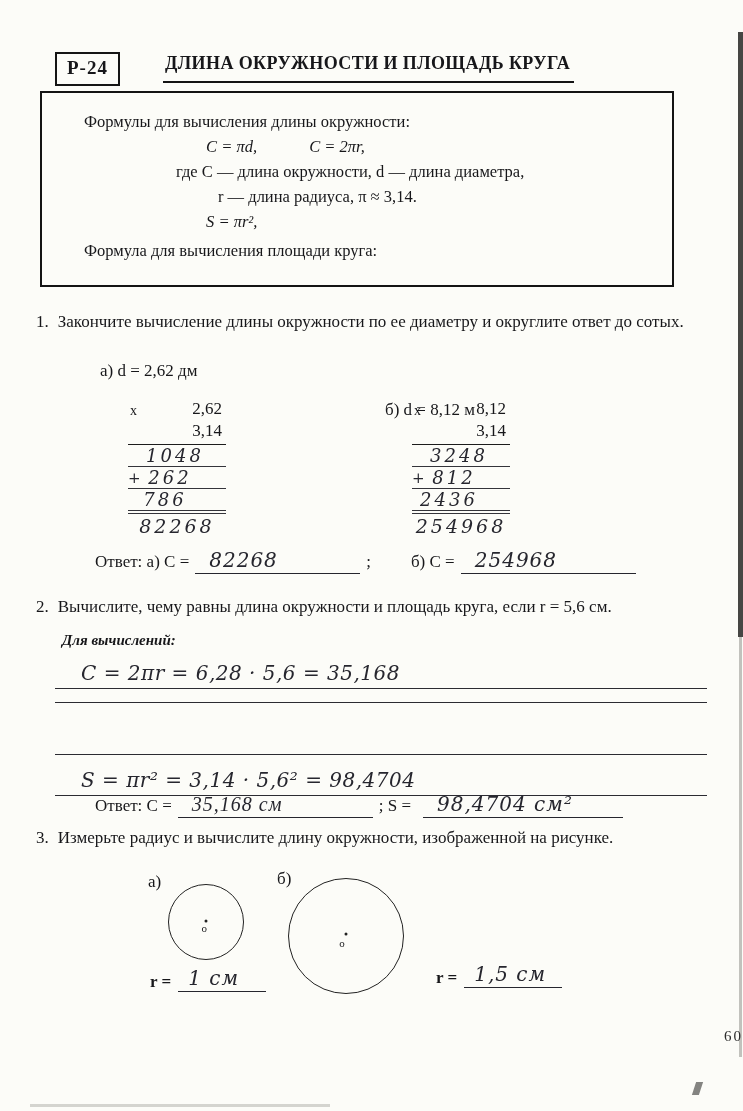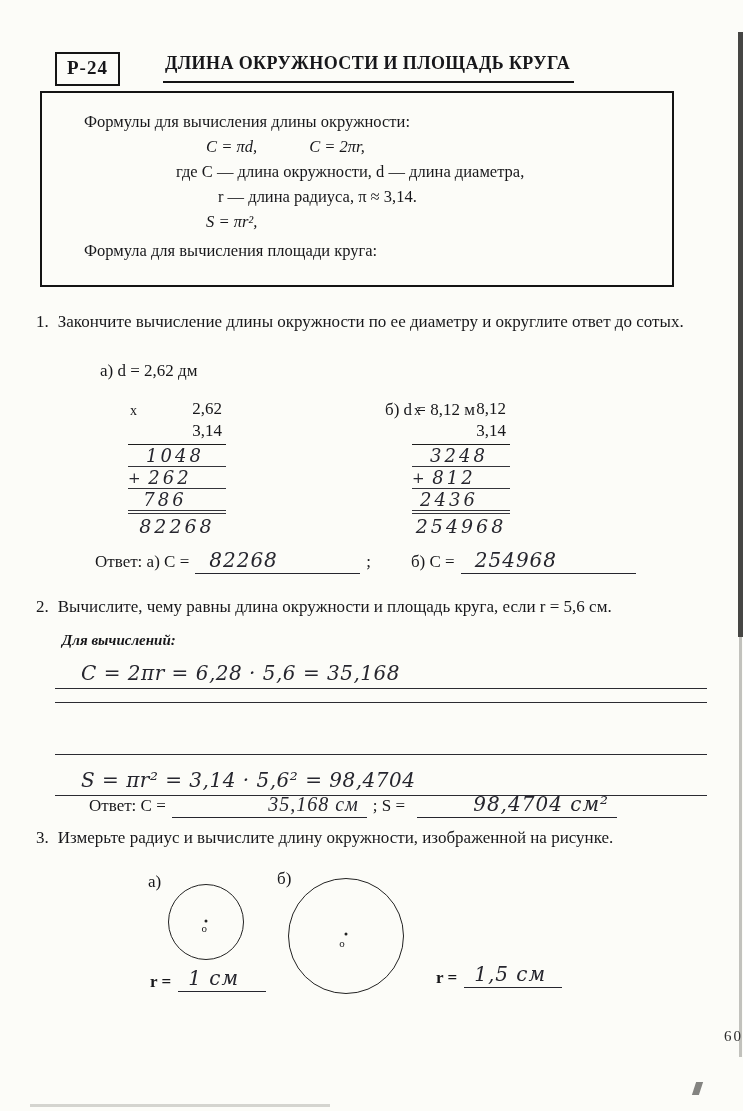--- a/index.html
+++ b/index.html
@@ -66,21 +66,21 @@
   .hrow { position:relative; text-align:center; font-size:18px; letter-spacing:3px;
           line-height:18px; padding:2px 4px 1px 0; border-bottom:1.4px solid #34343a; }
   .hrow .psign { position:absolute; left:0; top:2px; font-size:15px; font-style:normal; letter-spacing:0; }
   .hrow.p2 { padding-right:14px; }
   .hrow.p3 { padding-right:24px; border-bottom:4px double #34343a; }
   .hrow.res { border-bottom:none; font-size:19px; padding-right:0; padding-top:3px; }
 
   
   .answer-row { position:absolute; display:flex; align-items:flex-end; font-size:17px; white-space:nowrap; }
   .answer-ex1 { left:95px; top:548px; }
-  .answer-ex2 { left:89px; top:792px;text-align:right; }
+  .answer-ex2 { left:95px; top:792px; }
   .ans-label { padding-bottom:2px; }
   .ans-sep { padding:0 6px 2px 6px; }
   .ans-val { display:inline-block; border-bottom:1.4px solid #26262e; font-size:20px;
              padding:0 8px 1px 14px; margin-left:6px; letter-spacing:1px; }
   .answer-ex1 .v-a { min-width:165px; }
   .answer-ex1 .v-b { min-width:175px; }
   .answer-ex1 .lbl-b { margin-left:34px; padding-bottom:2px; }
   .answer-ex2 .v-c { min-width:195px;font-family:Liberation Serif, serif; }
   .answer-ex2 .v-s { min-width:200px; }
 

